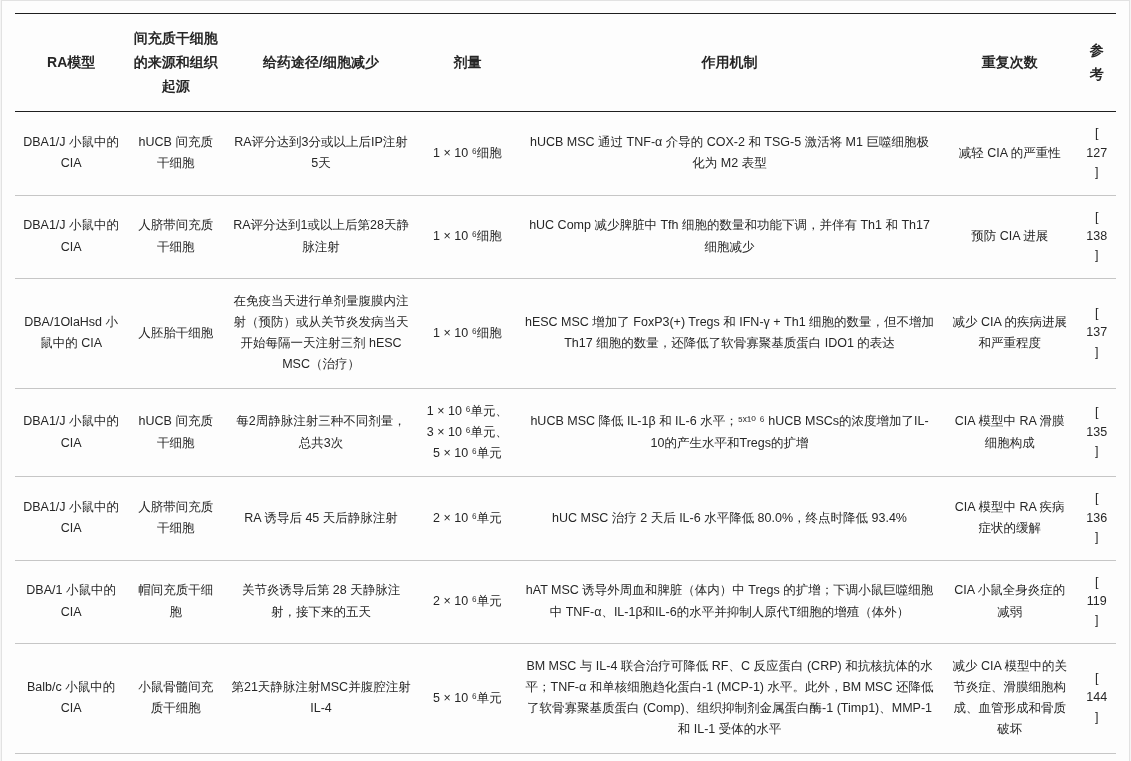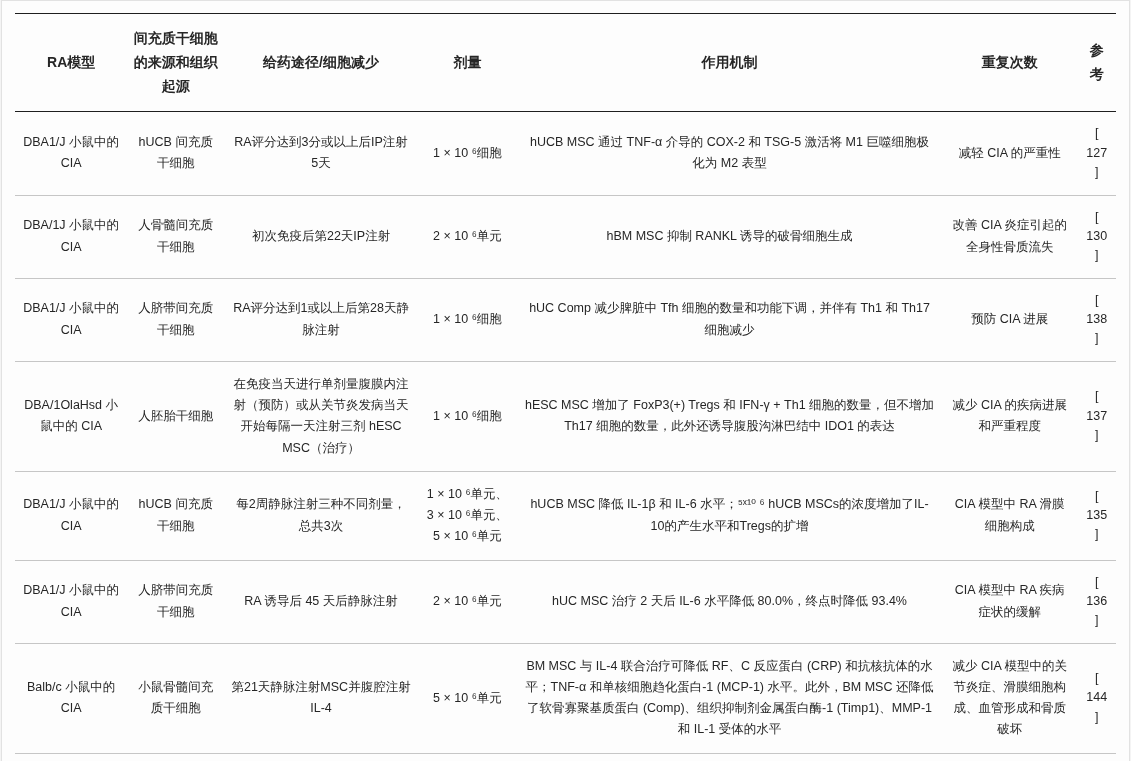--- a/index.html
+++ b/index.html
@@ -87,50 +87,39 @@
     <td>hUCB 间充质干细胞</td>
     <td>RA评分达到3分或以上后IP注射5天</td>
     <td>1 × 10 ⁶细胞</td>
     <td>hUCB MSC 通过 TNF-α 介导的 COX-2 和 TSG-5 激活将 M1 巨噬细胞极化为 M2 表型</td>
     <td>减轻 CIA 的严重性</td>
     <td class="ref-cell">[
 127
 ]</td>
   </tr>
 
-  <tr>
-    <td>DBA/1J 小鼠中的 CIA</td>
-    <td>人骨髓间充质干细胞</td>
-    <td>初次免疫后第22天IP注射</td>
-    <td>2 × 10 ⁶单元</td>
-    <td>hBM MSC 抑制 RANKL 诱导的破骨细胞生成</td>
-    <td>改善 CIA 炎症引起的全身性骨质流失</td>
-    <td class="ref-cell">[
-130
-]</td>
-  </tr>
 
   <tr>
     <td>DBA1/J 小鼠中的 CIA</td>
     <td>人脐带间充质干细胞</td>
     <td>RA评分达到1或以上后第28天静脉注射</td>
     <td>1 × 10 ⁶细胞</td>
     <td>hUC Comp 减少脾脏中 Tfh 细胞的数量和功能下调，并伴有 Th1 和 Th17 细胞减少</td>
     <td>预防 CIA 进展</td>
     <td class="ref-cell">[
 138
 ]</td>
   </tr>
 
   <tr>
     <td>DBA/1OlaHsd 小鼠中的 CIA</td>
     <td>人胚胎干细胞</td>
     <td>在免疫当天进行单剂量腹膜内注射（预防）或从关节炎发病当天开始每隔一天注射三剂 hESC MSC（治疗）</td>
     <td>1 × 10 ⁶细胞</td>
-    <td>hESC MSC 增加了 FoxP3(+) Tregs 和 IFN-γ + Th1 细胞的数量，但不增加 Th17 细胞的数量，此外还诱导腹股沟淋巴结中 IDO1 的表达</td>
+    <td>hESC MSC 增加了 FoxP3(+) Tregs 和 IFN-γ + Th1 细胞的数量，但不增加 Th17 细胞的数量，还降低了软骨寡聚基质蛋白 IDO1 的表达</td>
     <td>减少 CIA 的疾病进展和严重程度</td>
     <td class="ref-cell">[
 137
 ]</td>
   </tr>
 
   <tr>
     <td>DBA1/J 小鼠中的 CIA</td>
     <td>hUCB 间充质干细胞</td>
     <td>每2周静脉注射三种不同剂量，总共3次</td>
@@ -149,20 +138,31 @@
     <td>人脐带间充质干细胞</td>
     <td>RA 诱导后 45 天后静脉注射</td>
     <td>2 × 10 ⁶单元</td>
     <td>hUC MSC 治疗 2 天后 IL-6 水平降低 80.0%，终点时降低 93.4%</td>
     <td>CIA 模型中 RA 疾病症状的缓解</td>
     <td class="ref-cell">[
 136
 ]</td>
   </tr>
 
+  <tr>
+    <td>DBA/1 小鼠中的 CIA</td>
+    <td>帽间充质干细胞</td>
+    <td>关节炎诱导后第 28 天静脉注射，接下来的五天</td>
+    <td>2 × 10 ⁶单元</td>
+    <td>hAT MSC 诱导外周血和脾脏（体内）中 Tregs 的扩增；下调小鼠巨噬细胞中 TNF-α、IL-1β和IL-6的水平并抑制人原代T细胞的增殖（体外）</td>
+    <td>CIA 小鼠全身炎症的减弱</td>
+    <td class="ref-cell">[
+119
+]</td>
+  </tr>
 
   <tr>
     <td>Balb/c 小鼠中的 CIA</td>
     <td>小鼠骨髓间充质干细胞</td>
     <td>第21天静脉注射MSC并腹腔注射IL-4</td>
     <td>5 × 10 ⁶单元</td>
     <td>BM MSC 与 IL-4 联合治疗可降低 RF、C 反应蛋白 (CRP) 和抗核抗体的水平；TNF-α 和单核细胞趋化蛋白-1 (MCP-1) 水平。此外，BM MSC 还降低了软骨寡聚基质蛋白 (Comp)、组织抑制剂金属蛋白酶-1 (Timp1)、MMP-1 和 IL-1 受体的水平</td>
     <td>减少 CIA 模型中的关节炎症、滑膜细胞构成、血管形成和骨质破坏</td>
     <td class="ref-cell">[
 144

